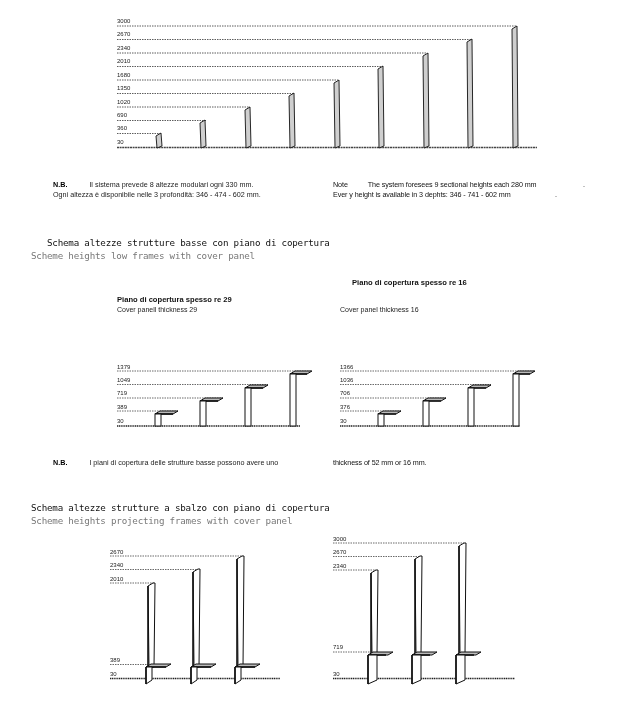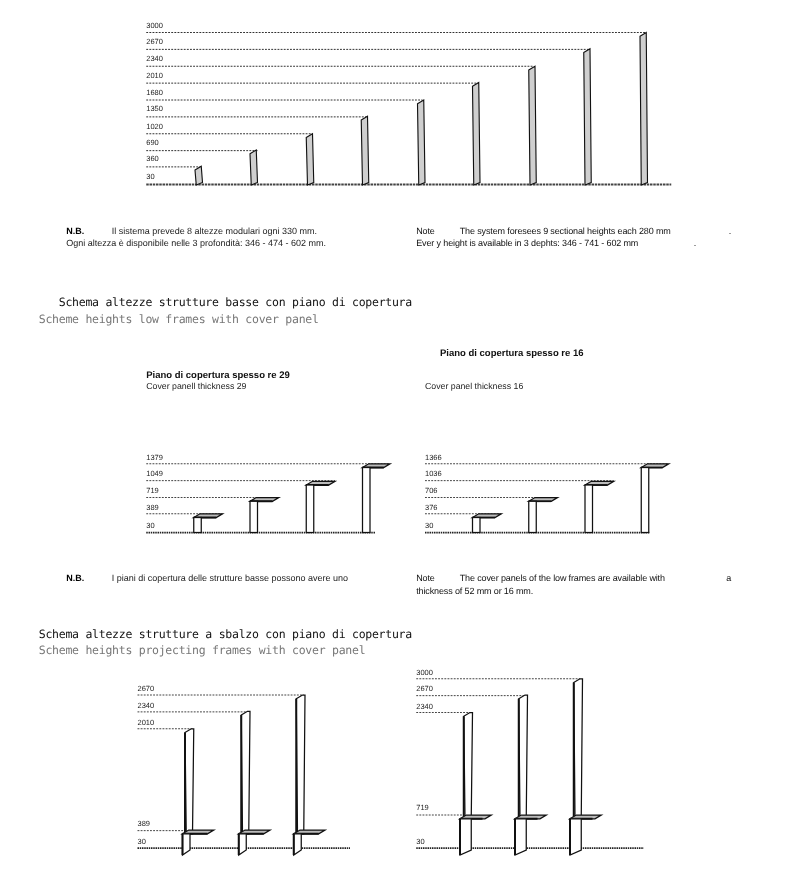--- a/index.html
+++ b/index.html
@@ -137,21 +137,20 @@
   <span class="ylab" style="left:340px;top:377px;">1036</span>
   <span class="ylab" style="left:340px;top:390px;">706</span>
   <span class="ylab" style="left:340px;top:404px;">376</span>
   <span class="ylab" style="left:340px;top:418px;">30</span>
 </div>
 
 <div class="abs note" style="left:53px;top:458px;width:280px;">
   <div><b>N.B.</b><span class="gap"></span><span>I piani di copertura delle strutture basse possono avere uno</span></div>
 </div>
 <div class="abs note-en" style="left:333px;top:458px;width:280px;">
-  <div><span>Note</span><span class="gap" style="width:20px"></span><span>The cover panels of the low frames are available with</span><span style="position:absolute;left:248px;">a</span></div>
   <div>thickness of 52 mm or 16 mm.</div>
 </div>
 
 <div class="abs heading-it" style="left:31px;top:502px;">Schema altezze strutture a sbalzo con piano di copertura</div>
 <div class="abs heading-en" style="left:31px;top:515px;">Scheme heights projecting frames with cover panel</div>
 
 <div>
   <svg width="635" height="702">
     <g stroke="#444" stroke-width="0.8" stroke-dasharray="1.5,1" fill="none">
       <line x1="110" y1="556" x2="243" y2="556"></line>

